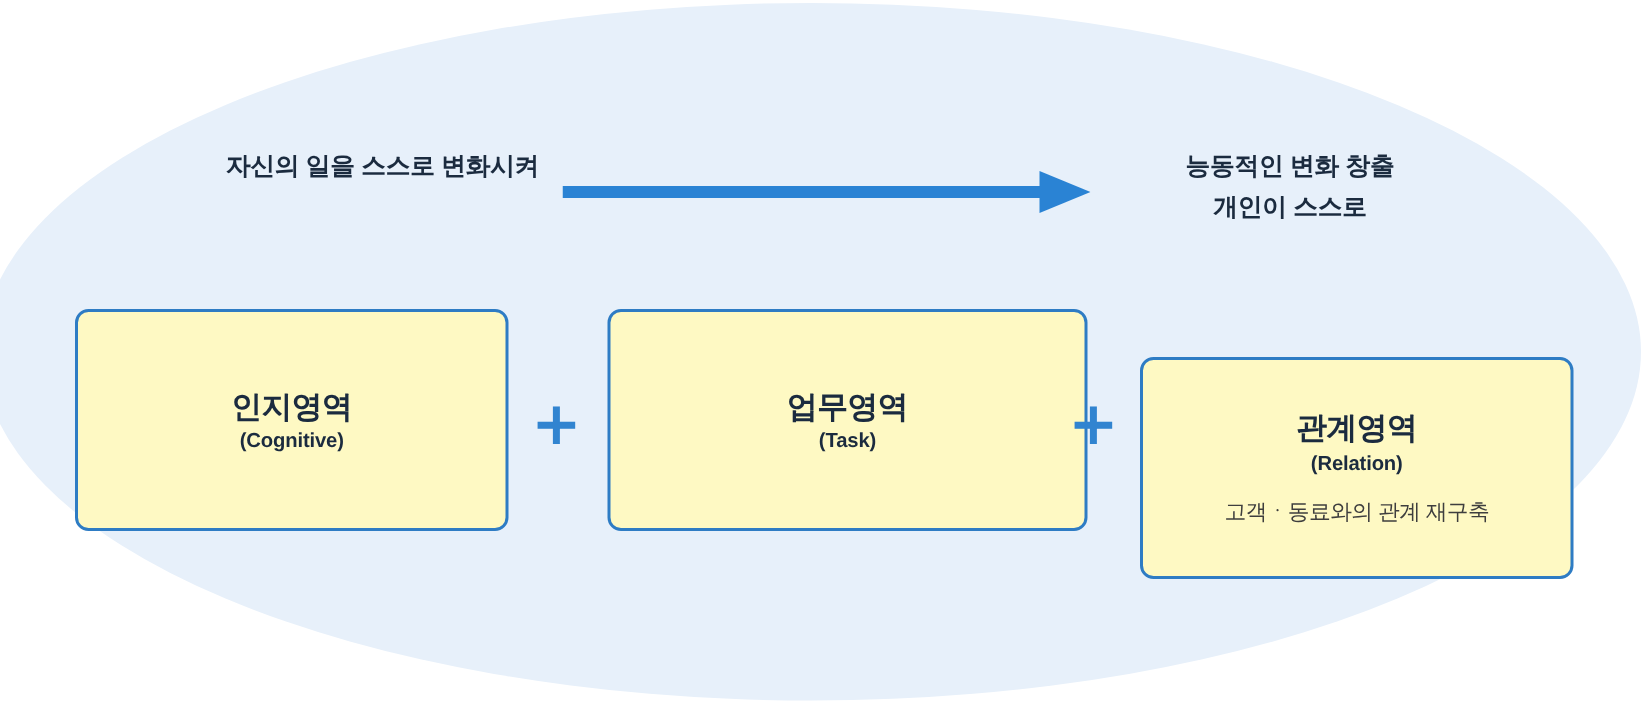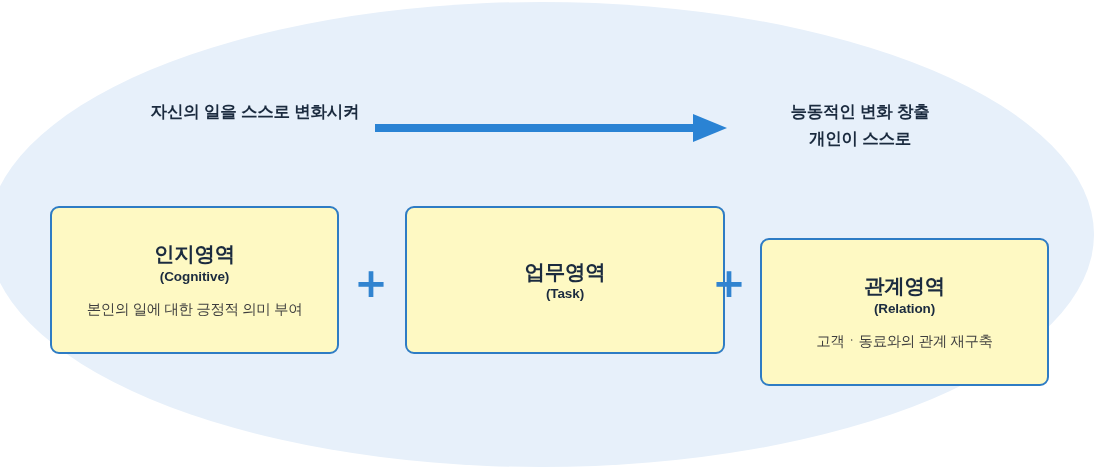--- a/index.html
+++ b/index.html
@@ -141,21 +141,20 @@
   </div>
 
   <div id="callout-right" class="callout">
     <span class="line">능동적인 변화 창출</span>
     <span class="line">개인이 스스로</span>
   </div>
 
   <div id="domain-box-0" class="domain-box">
     <div class="box-title">인지영역</div>
     <div class="box-subtitle">(Cognitive)</div>
-    <div class="box-desc">본인의 일에 대한 긍정적 의미 부여</div>
   </div>
 
   <div id="plus-connector-0" class="plus-connector">+</div>
 
   <div id="domain-box-1" class="domain-box">
     <div class="box-title">업무영역</div>
     <div class="box-subtitle">(Task)</div>
   </div>
 
   <div id="plus-connector-1" class="plus-connector">+</div>

